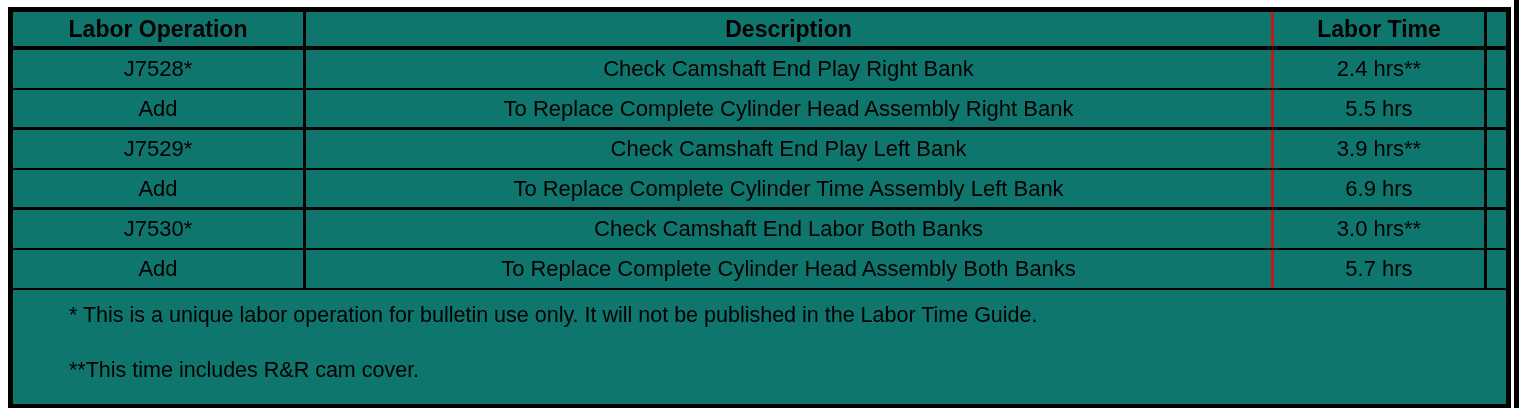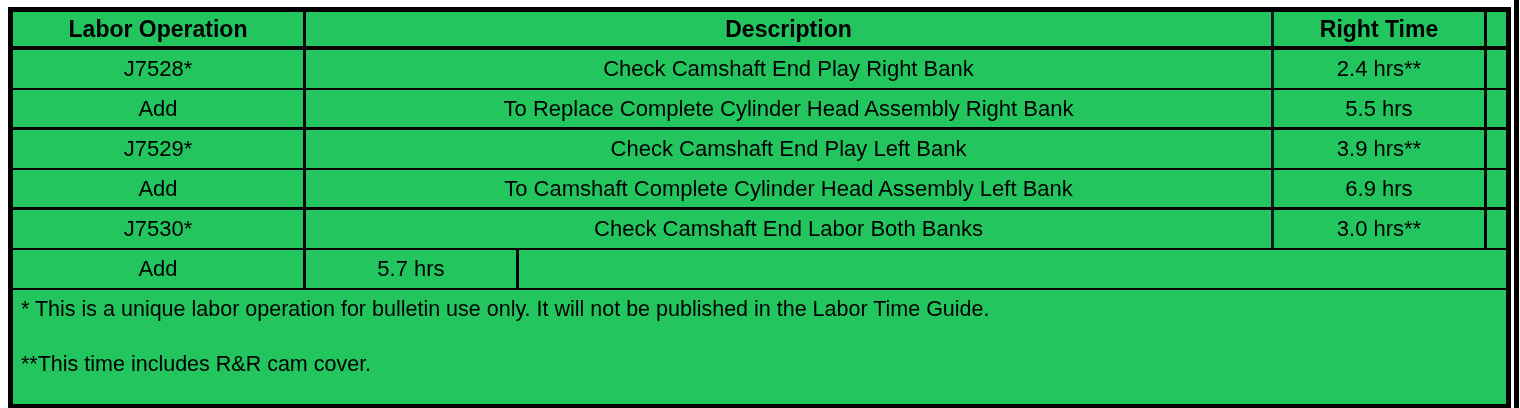--- a/index.html
+++ b/index.html
@@ -26,79 +26,80 @@
   .table-frame {
     position: absolute;
     left: 8px;
     top: 7px;
     width: 1503px;
     height: 402px;
     border: 5px solid #000000;
     box-sizing: border-box;
     display: flex;
     flex-direction: column;
-    background: #22c55e;
+    background: #0f766e;
   }
   .row {
     display: flex;
     flex-direction: row;
     align-items: stretch;
     flex: 0 0 auto;
     box-sizing: border-box;
   }
   .cell {
     display: flex;
     align-items: center;
     justify-content: center;
     box-sizing: border-box;
     font-size: 22px;
     line-height: 1;
     white-space: nowrap;
     overflow: hidden;
   }
   .col-op   { flex: 0 0 293px; border-right: 3px solid #000000; }
-  .col-desc { flex: 0 0 968px; border-right: 3px solid #0f172a; }
+  .col-desc { flex: 0 0 968px; border-right: 3px solid #b91c1c; }
   .col-time { flex: 0 0 213px; border-right: 3px solid #000000; }
   .col-end  { flex: 1 1 auto; }
   .header-row {
     height: 38px;
     border-bottom: 4px solid #000000;
   }
   .header-row .cell {
     font-weight: bold;
     font-size: 23px;
   }
   .data-row    { height: 40px; }
   .sep-thin    { border-bottom: 2px solid #000000; justify-content: flex-end; }
   .sep-thick   { border-bottom: 3px solid #000000; }
   .footer {
     flex: 1 1 auto;
-    padding: 7px 8px 6px 8px;
+    padding: 13px 8px 6px 8px;
     box-sizing: border-box;
     font-size: 21.5px;
+    margin-left: 48px;
   }
   .footnote-line {
     line-height: 1.2;
     white-space: nowrap;
   }
   .footnote-gap {
     height: 29px;
   }
 </style>
 </head>
 <body>
 
 <div class="page">
 
   <div class="table-frame">
 
     <div class="row header-row">
       <div class="cell col-op">Labor Operation</div>
       <div class="cell col-desc">Description</div>
-      <div class="cell col-time">Right Time</div>
+      <div class="cell col-time">Labor Time</div>
       <div class="cell col-end"></div>
     </div>
 
     <div class="row data-row sep-thin">
       <div class="cell col-op">J7528*</div>
       <div class="cell col-desc">Check Camshaft End Play Right Bank</div>
       <div class="cell col-time">2.4 hrs**</div>
       <div class="cell col-end"></div>
     </div>
 
@@ -111,34 +112,35 @@
 
     <div class="row data-row sep-thin">
       <div class="cell col-op">J7529*</div>
       <div class="cell col-desc">Check Camshaft End Play Left Bank</div>
       <div class="cell col-time">3.9 hrs**</div>
       <div class="cell col-end"></div>
     </div>
 
     <div class="row data-row sep-thick">
       <div class="cell col-op">Add</div>
-      <div class="cell col-desc">To Camshaft Complete Cylinder Head Assembly Left Bank</div>
+      <div class="cell col-desc">To Replace Complete Cylinder Time Assembly Left Bank</div>
       <div class="cell col-time">6.9 hrs</div>
       <div class="cell col-end"></div>
     </div>
 
     <div class="row data-row sep-thin">
       <div class="cell col-op">J7530*</div>
       <div class="cell col-desc">Check Camshaft End Labor Both Banks</div>
       <div class="cell col-time">3.0 hrs**</div>
       <div class="cell col-end"></div>
     </div>
 
     <div class="row data-row sep-thin">
       <div class="cell col-op">Add</div>
+      <div class="cell col-desc">To Replace Complete Cylinder Head Assembly Both Banks</div>
       <div class="cell col-time">5.7 hrs</div>
       <div class="cell col-end"></div>
     </div>
 
     <div class="footer">
       <div class="footnote-line">* This is a unique labor operation for bulletin use only. It will not be published in the Labor Time Guide.</div>
       <div class="footnote-gap"></div>
       <div class="footnote-line">**This time includes R&amp;R cam cover.</div>
     </div>
 

